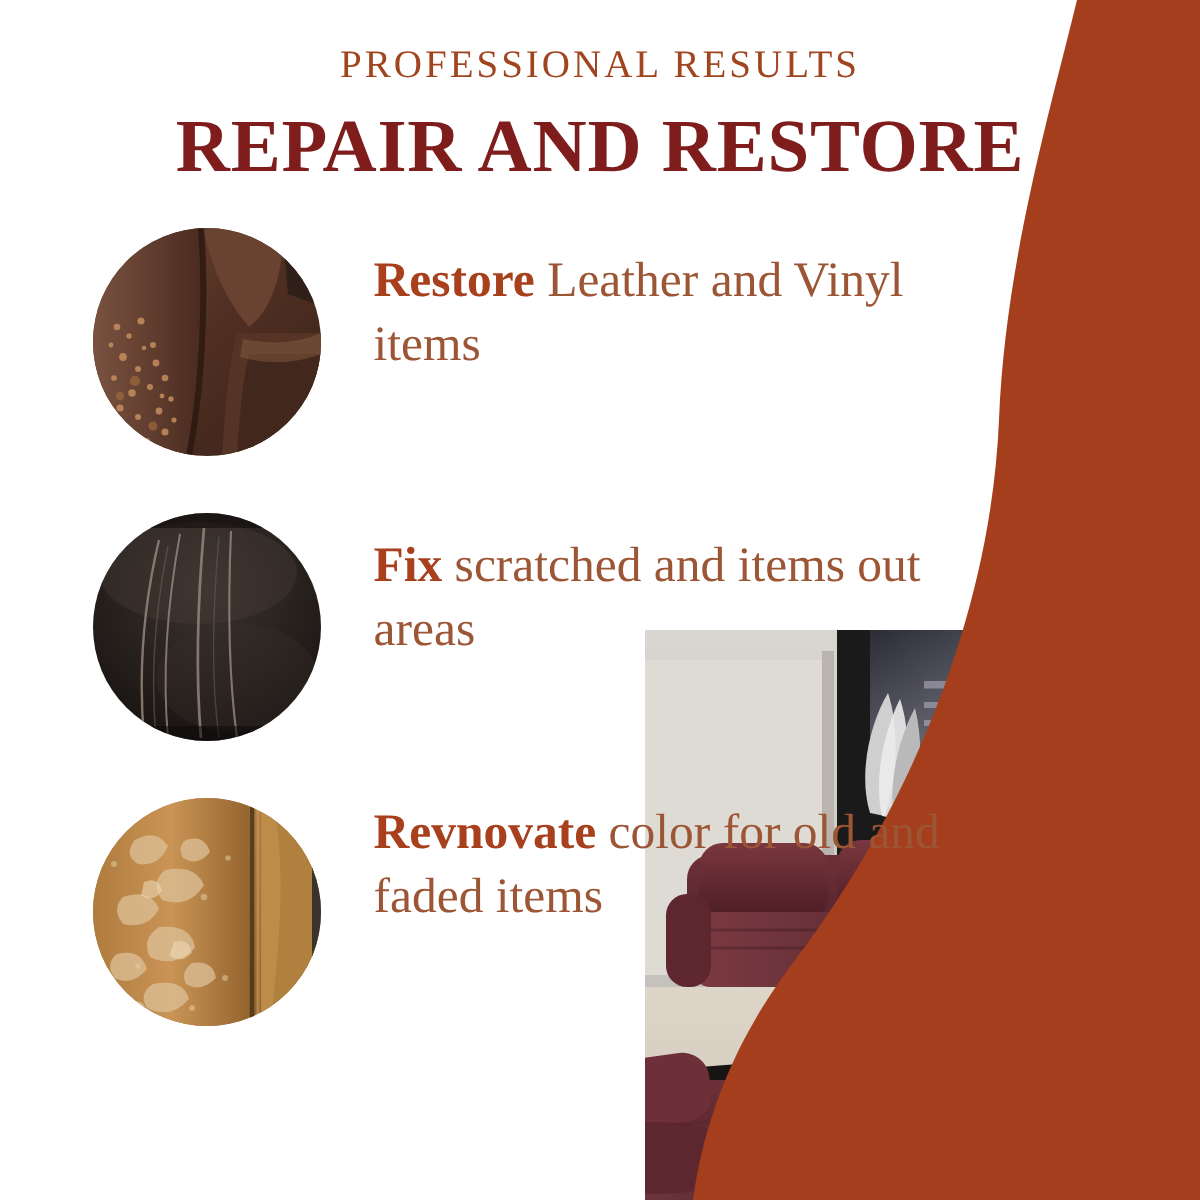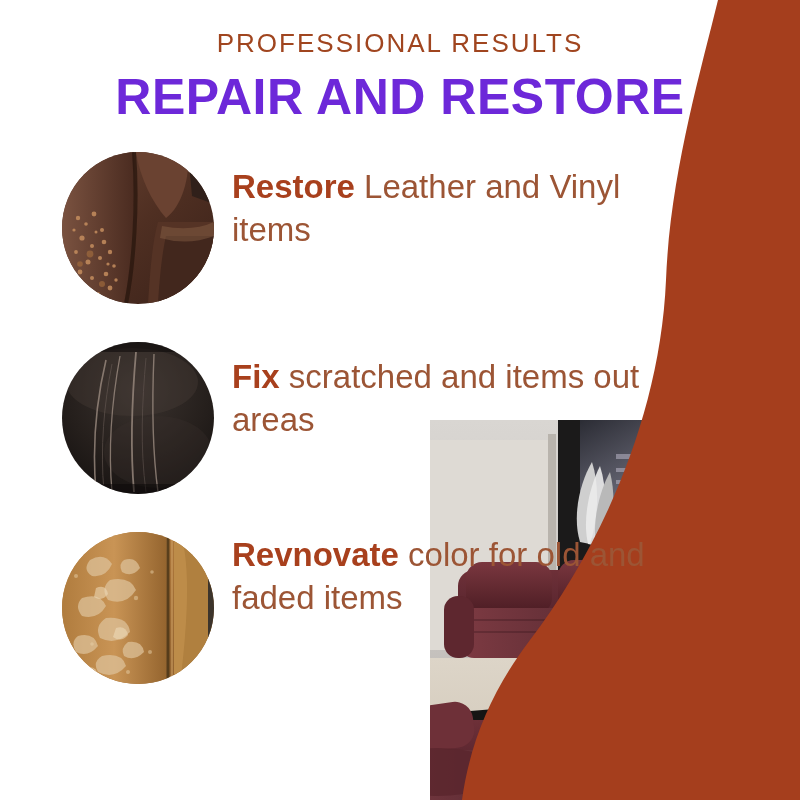--- a/index.html
+++ b/index.html
@@ -7,21 +7,21 @@
     margin: 0;
     padding: 0;
     background: #ffffff;
   }
   #poster {
     position: relative;
     width: 800px;
     height: 800px;
     overflow: hidden;
     background: #ffffff;
-    font-family: Liberation Sans, sans-serif;
+    font-family: Liberation Serif, serif;
     -webkit-font-smoothing: antialiased;
   }
 
   
   #photo-layer {
     position: absolute;
     left: 430px;
     top: 420px;
     width: 370px;
     height: 380px;
@@ -50,21 +50,21 @@
     white-space: nowrap;
   }
   .headline {
     position: absolute;
     left: 0; top: 68px;
     width: 800px;
     text-align: center;
     font-size: 50px;
     font-weight: 700;
     letter-spacing: 0.5px;
-    color: #6d28d9;
+    color: #7f1d1d;
     white-space: nowrap;
   }
 
   
   .feature {
     position: absolute;
     left: 62px;
     width: 620px;
     display: flex;
     align-items: flex-start;
@@ -77,21 +77,21 @@
     flex: 0 0 auto;
     width: 152px;
     height: 152px;
     border-radius: 50%;
     overflow: hidden;
     position: relative;
   }
   .thumb svg { display: block; }
 
   .feature-text {
-    margin-left: 18px;
+    margin-left: 35px;
     padding-top: 14px;
     font-size: 33px;
     line-height: 1.30;
     color: #9C5535;
     font-weight: 300;
     max-width: 430px;
   }
   #feature-2 .feature-text { padding-top: 2px; }
   .feature-text .lead {
     font-weight: 700;

